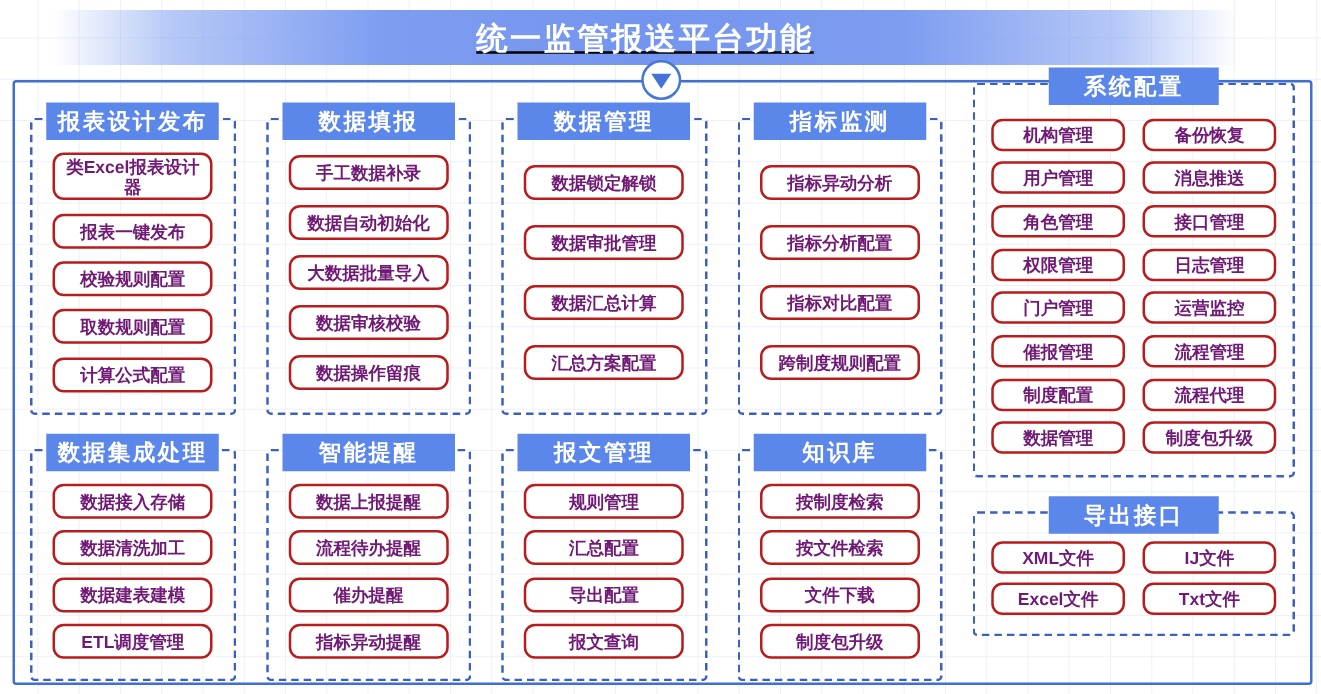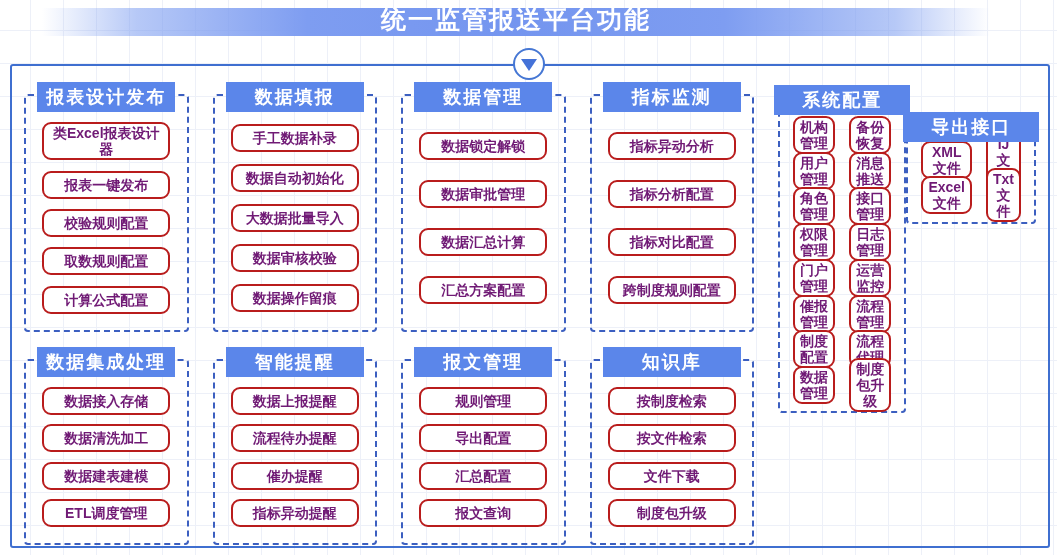--- a/index.html
+++ b/index.html
@@ -14,31 +14,32 @@
     background-image:
       linear-gradient(#edf0f8 1px, transparent 1px),
       linear-gradient(90deg, #edf0f8 1px, transparent 1px);
     background-size: 33px 33px;
     background-position: -3px -3px;
   }
 
   
   .banner {
     position: absolute; left: 42px; top: 8px;
-    width: 948px; height: 28px;
-    display: flex; align-items: flex-end; justify-content: center;
+    width: 948px; height: 44px;
+    display: flex; align-items: center; justify-content: center;
     background: linear-gradient(90deg,
       rgba(123,156,240,0) 0%,
       rgba(123,156,240,0.55) 10%,
       #7e9df1 28%,
       #7495ef 50%,
       #7e9df1 72%,
       rgba(123,156,240,0.55) 90%,
       rgba(123,156,240,0) 100%);
     z-index: 2;
+    text-decoration: underline;
   }
   .banner-title {
     color: #ffffff; font-size: 25px; font-weight: bold; letter-spacing: 2px;
   }
 
   
   .arrow-badge {
     position: absolute; left: 513px; top: 48px;
     width: 32px; height: 32px; border-radius: 50%;
     background: #ffffff; border: 2px solid #4677d4;
@@ -67,22 +68,21 @@
     display: grid;
     grid-template-columns: repeat(4, 1fr);
     grid-template-rows: 238px 186px;
     column-gap: 24px;
     row-gap: 27px;
     margin-top: 28px;
   }
   .right-col {
     width: 258px;
     margin-left: 24px;
-    margin-top: 31px;
-    display: flex; 
+    display: flex; flex-direction: column;
   }
 
   
   .group {
     position: relative;
     border: 2px dashed #3c5fc0;
     border-radius: 4px;
     box-sizing: border-box;
   }
   .group-header {
@@ -193,22 +193,22 @@
           <div class="item">数据上报提醒</div>
           <div class="item">流程待办提醒</div>
           <div class="item">催办提醒</div>
           <div class="item">指标异动提醒</div>
         </div>
       </section>
       <section class="group g-message-management">
         <div class="group-header">报文管理</div>
         <div class="group-items">
           <div class="item">规则管理</div>
+          <div class="item">汇总配置</div>
           <div class="item">导出配置</div>
-          <div class="item">汇总配置</div>
           <div class="item">报文查询</div>
         </div>
       </section>
       <section class="group g-knowledge-base">
         <div class="group-header">知识库</div>
         <div class="group-items">
           <div class="item">按制度检索</div>
           <div class="item">按文件检索</div>
           <div class="item">文件下载</div>
           <div class="item">制度包升级</div>

